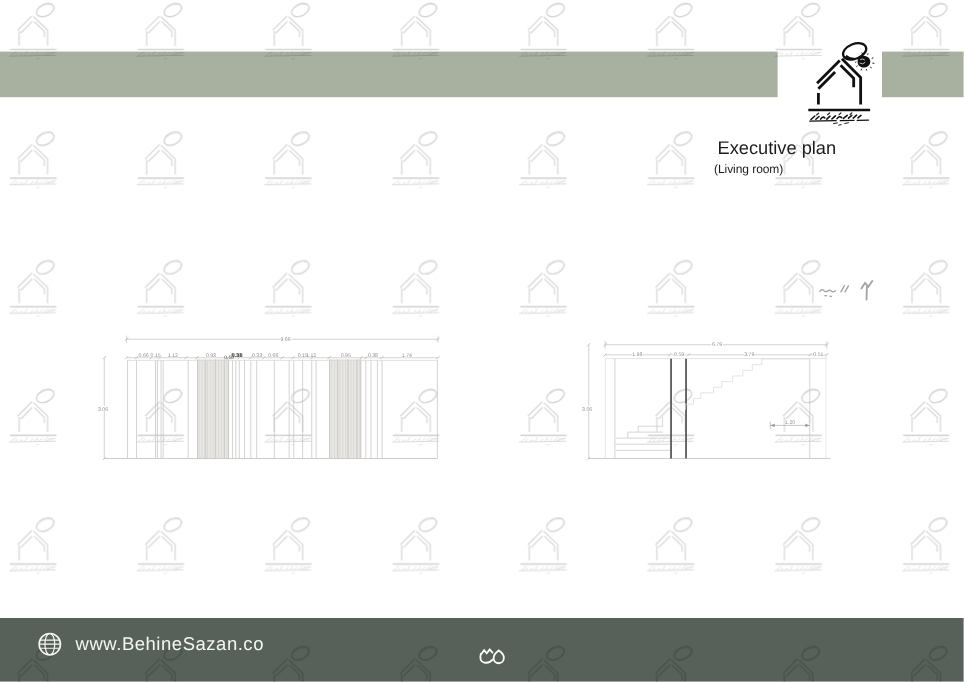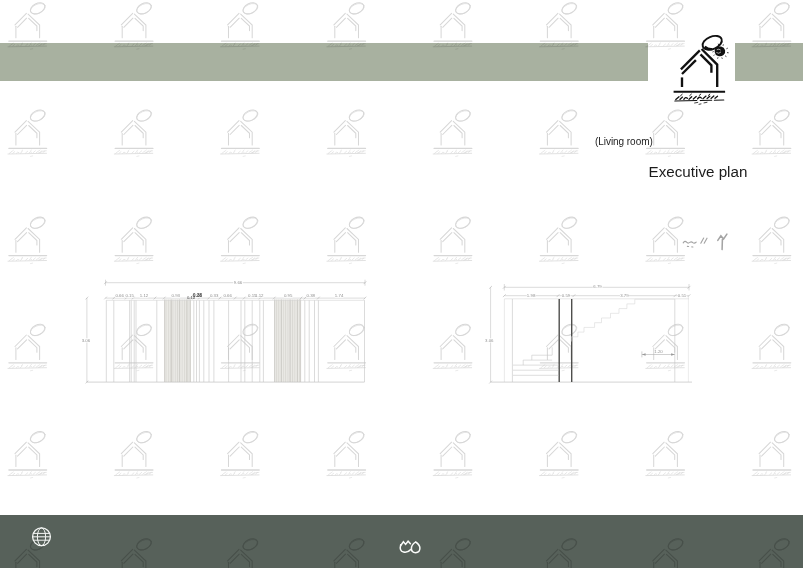--- a/index.html
+++ b/index.html
@@ -267,14 +267,15 @@
         <circle cx="41.5" cy="536.8" r="8.9"></circle>
         <ellipse cx="41.5" cy="536.8" rx="4.1" ry="8.9" stroke-width="1.0"></ellipse>
         <path d="M33.3,533.4 H49.7 M33.3,540.2 H49.7 M32.6,536.8 H50.4" stroke-width="1.0"></path>
       </g>
       <g fill="none" stroke="#fafbfa" stroke-width="1.5" stroke-linecap="round">
         <path d="M400.9,545.2 l2.5,-3.4 2.2,2.6 2.5,-3.2 2.3,2.6"></path>
         <path d="M400.7,544.8 q-1.6,6.4 2.8,7.3 q4.4,0.9 7.2,-2.6"></path>
         <path d="M415.6,542.0 C413.0,543.8 411.4,545.8 411.4,548.3 C411.4,551.1 413.3,552.7 415.6,552.7 C418.1,552.7 419.9,550.9 419.9,548.1 C419.9,545.4 418.1,543.6 415.6,542.0 Z"></path>
       </g>
     </svg>
-    <div class="abs" style="left:598px;top:114.5px;width:200px;text-align:center;font-size:15.2px;color:#1c1c1c;letter-spacing:0px;margin-top:48px;">Executive plan</div>
+    <div class="abs" style="left:598px;top:114.5px;width:200px;font-size:15.2px;color:#1c1c1c;letter-spacing:0px;">Executive plan</div>
     <div class="abs" style="left:595px;top:135.8px;width:200px;font-size:10px;color:#1c1c1c;letter-spacing:-0.05px;">(Living room)</div>
+    <div class="abs" style="left:63px;top:528.5px;font-size:15.4px;color:#f4f6f4;letter-spacing:0.45px;">www.BehineSazan.co</div>
   </div>
 </body></html>

